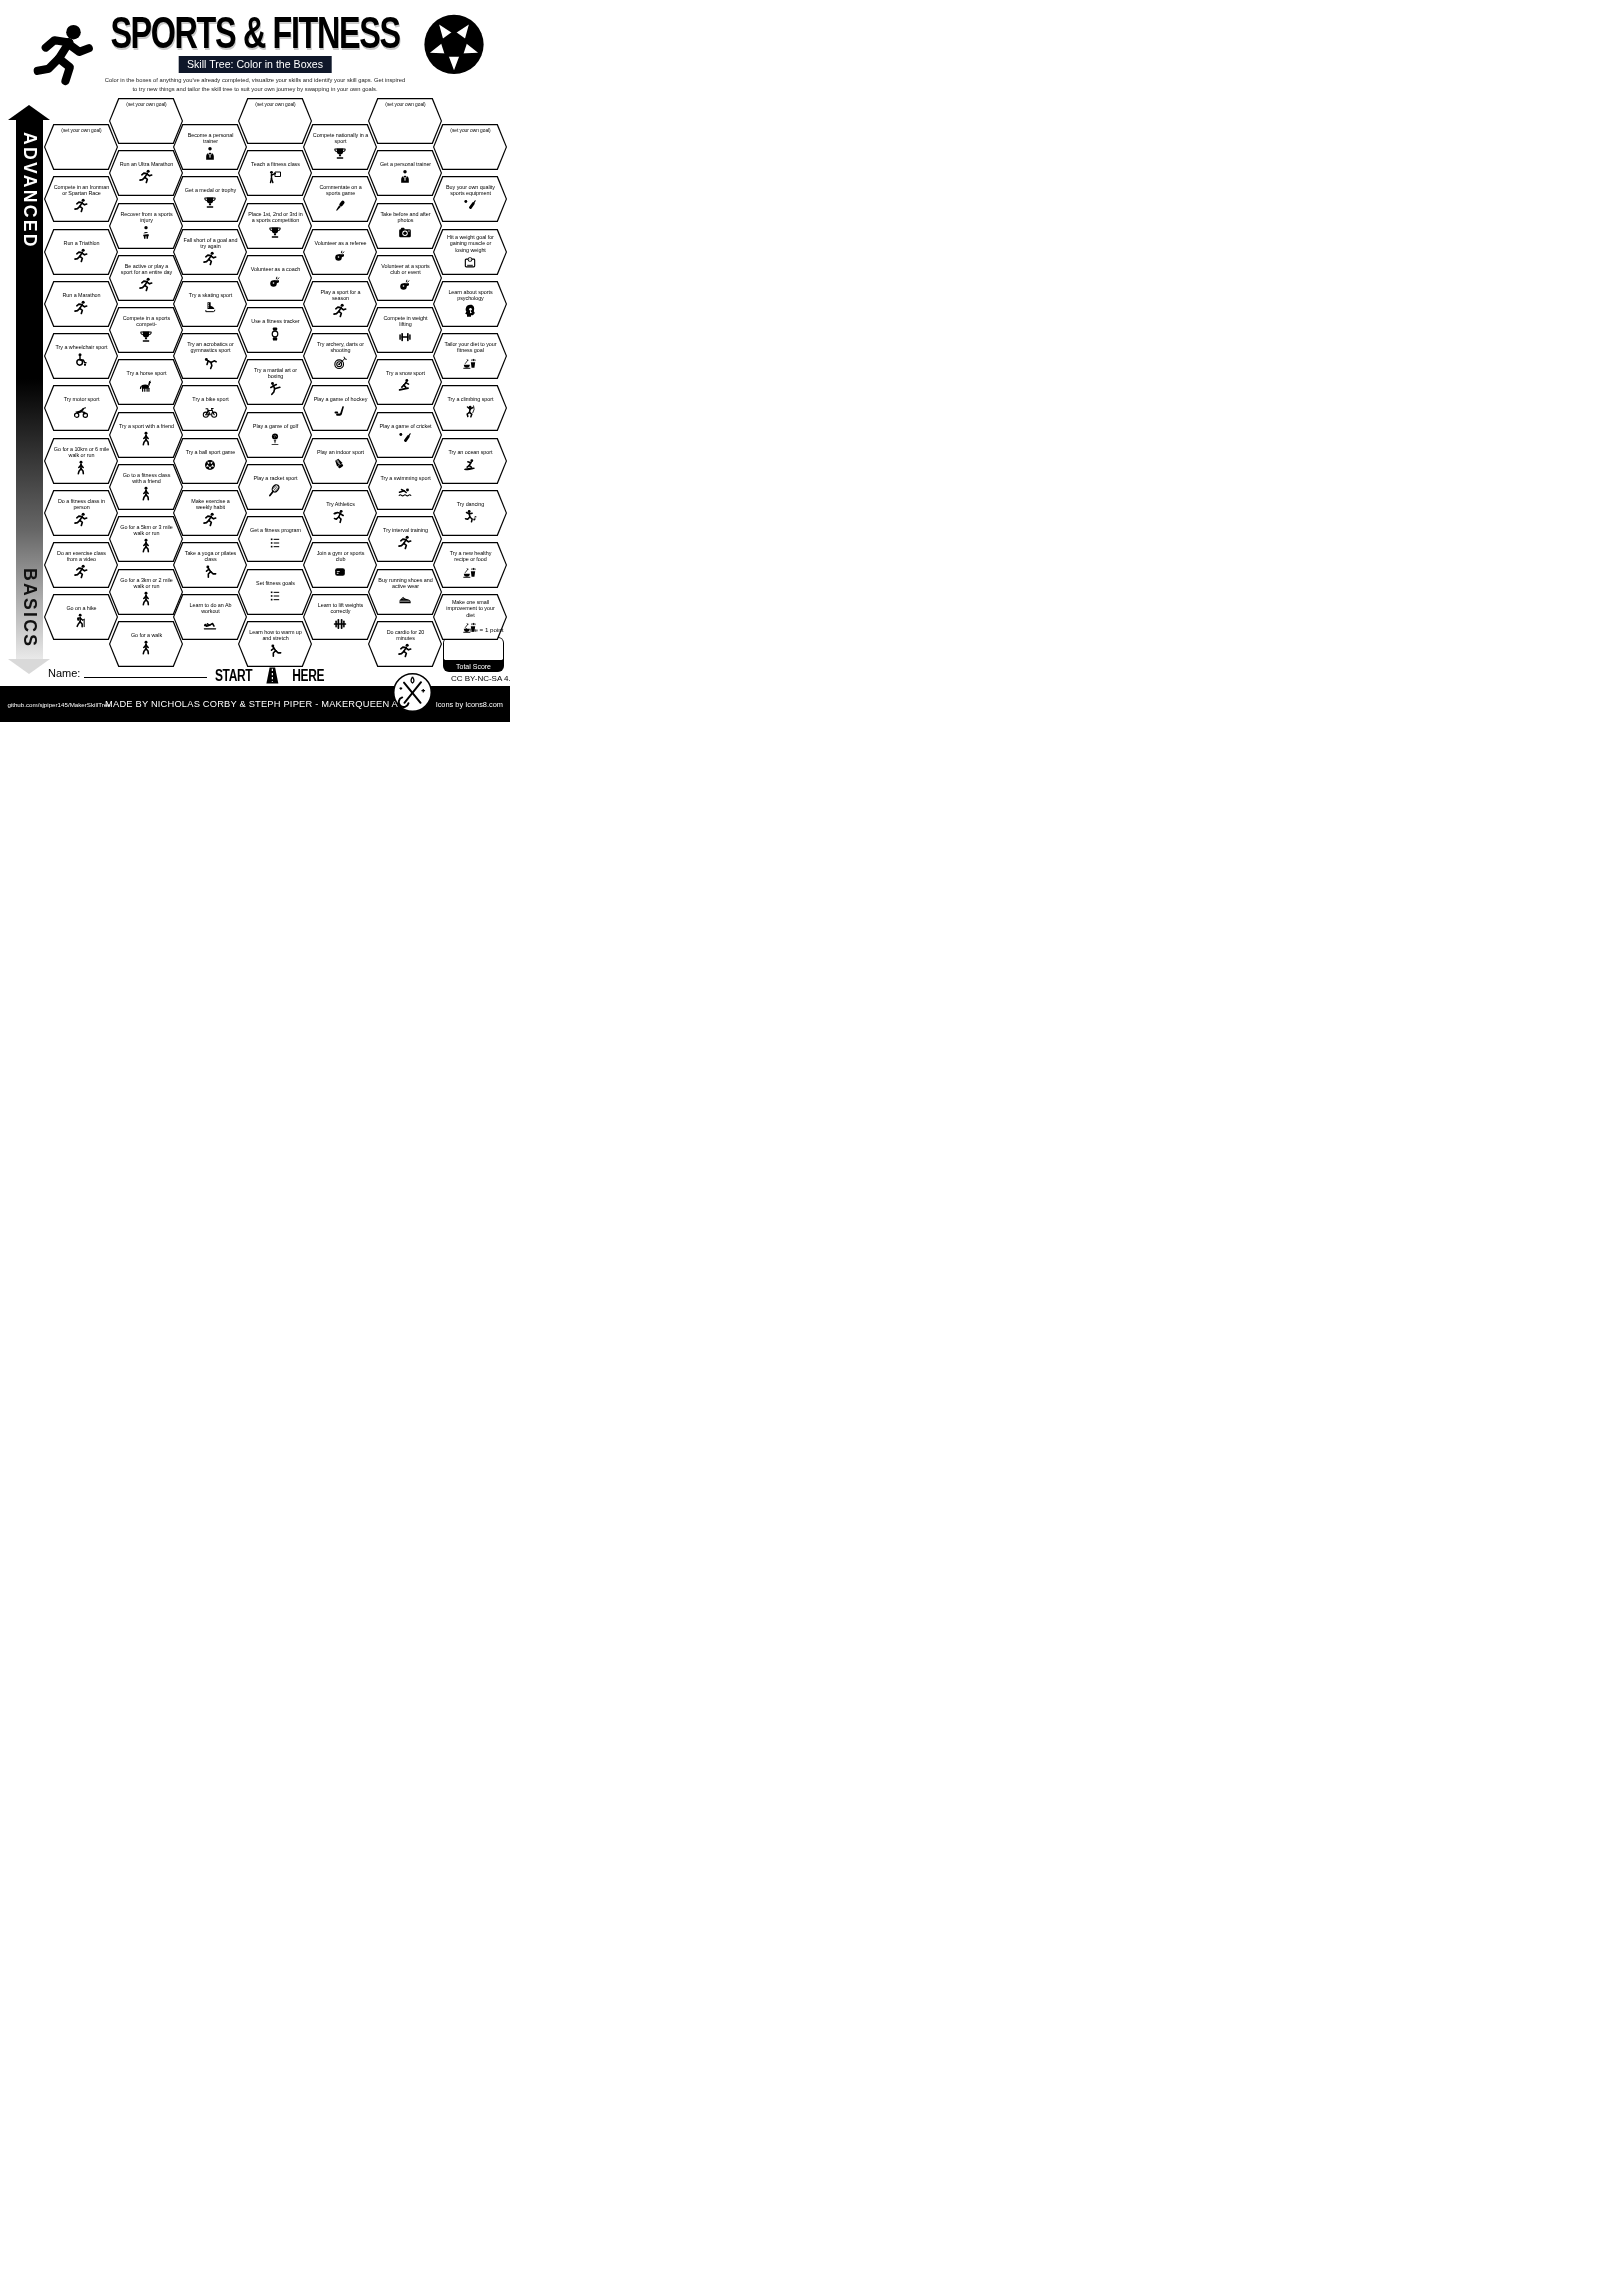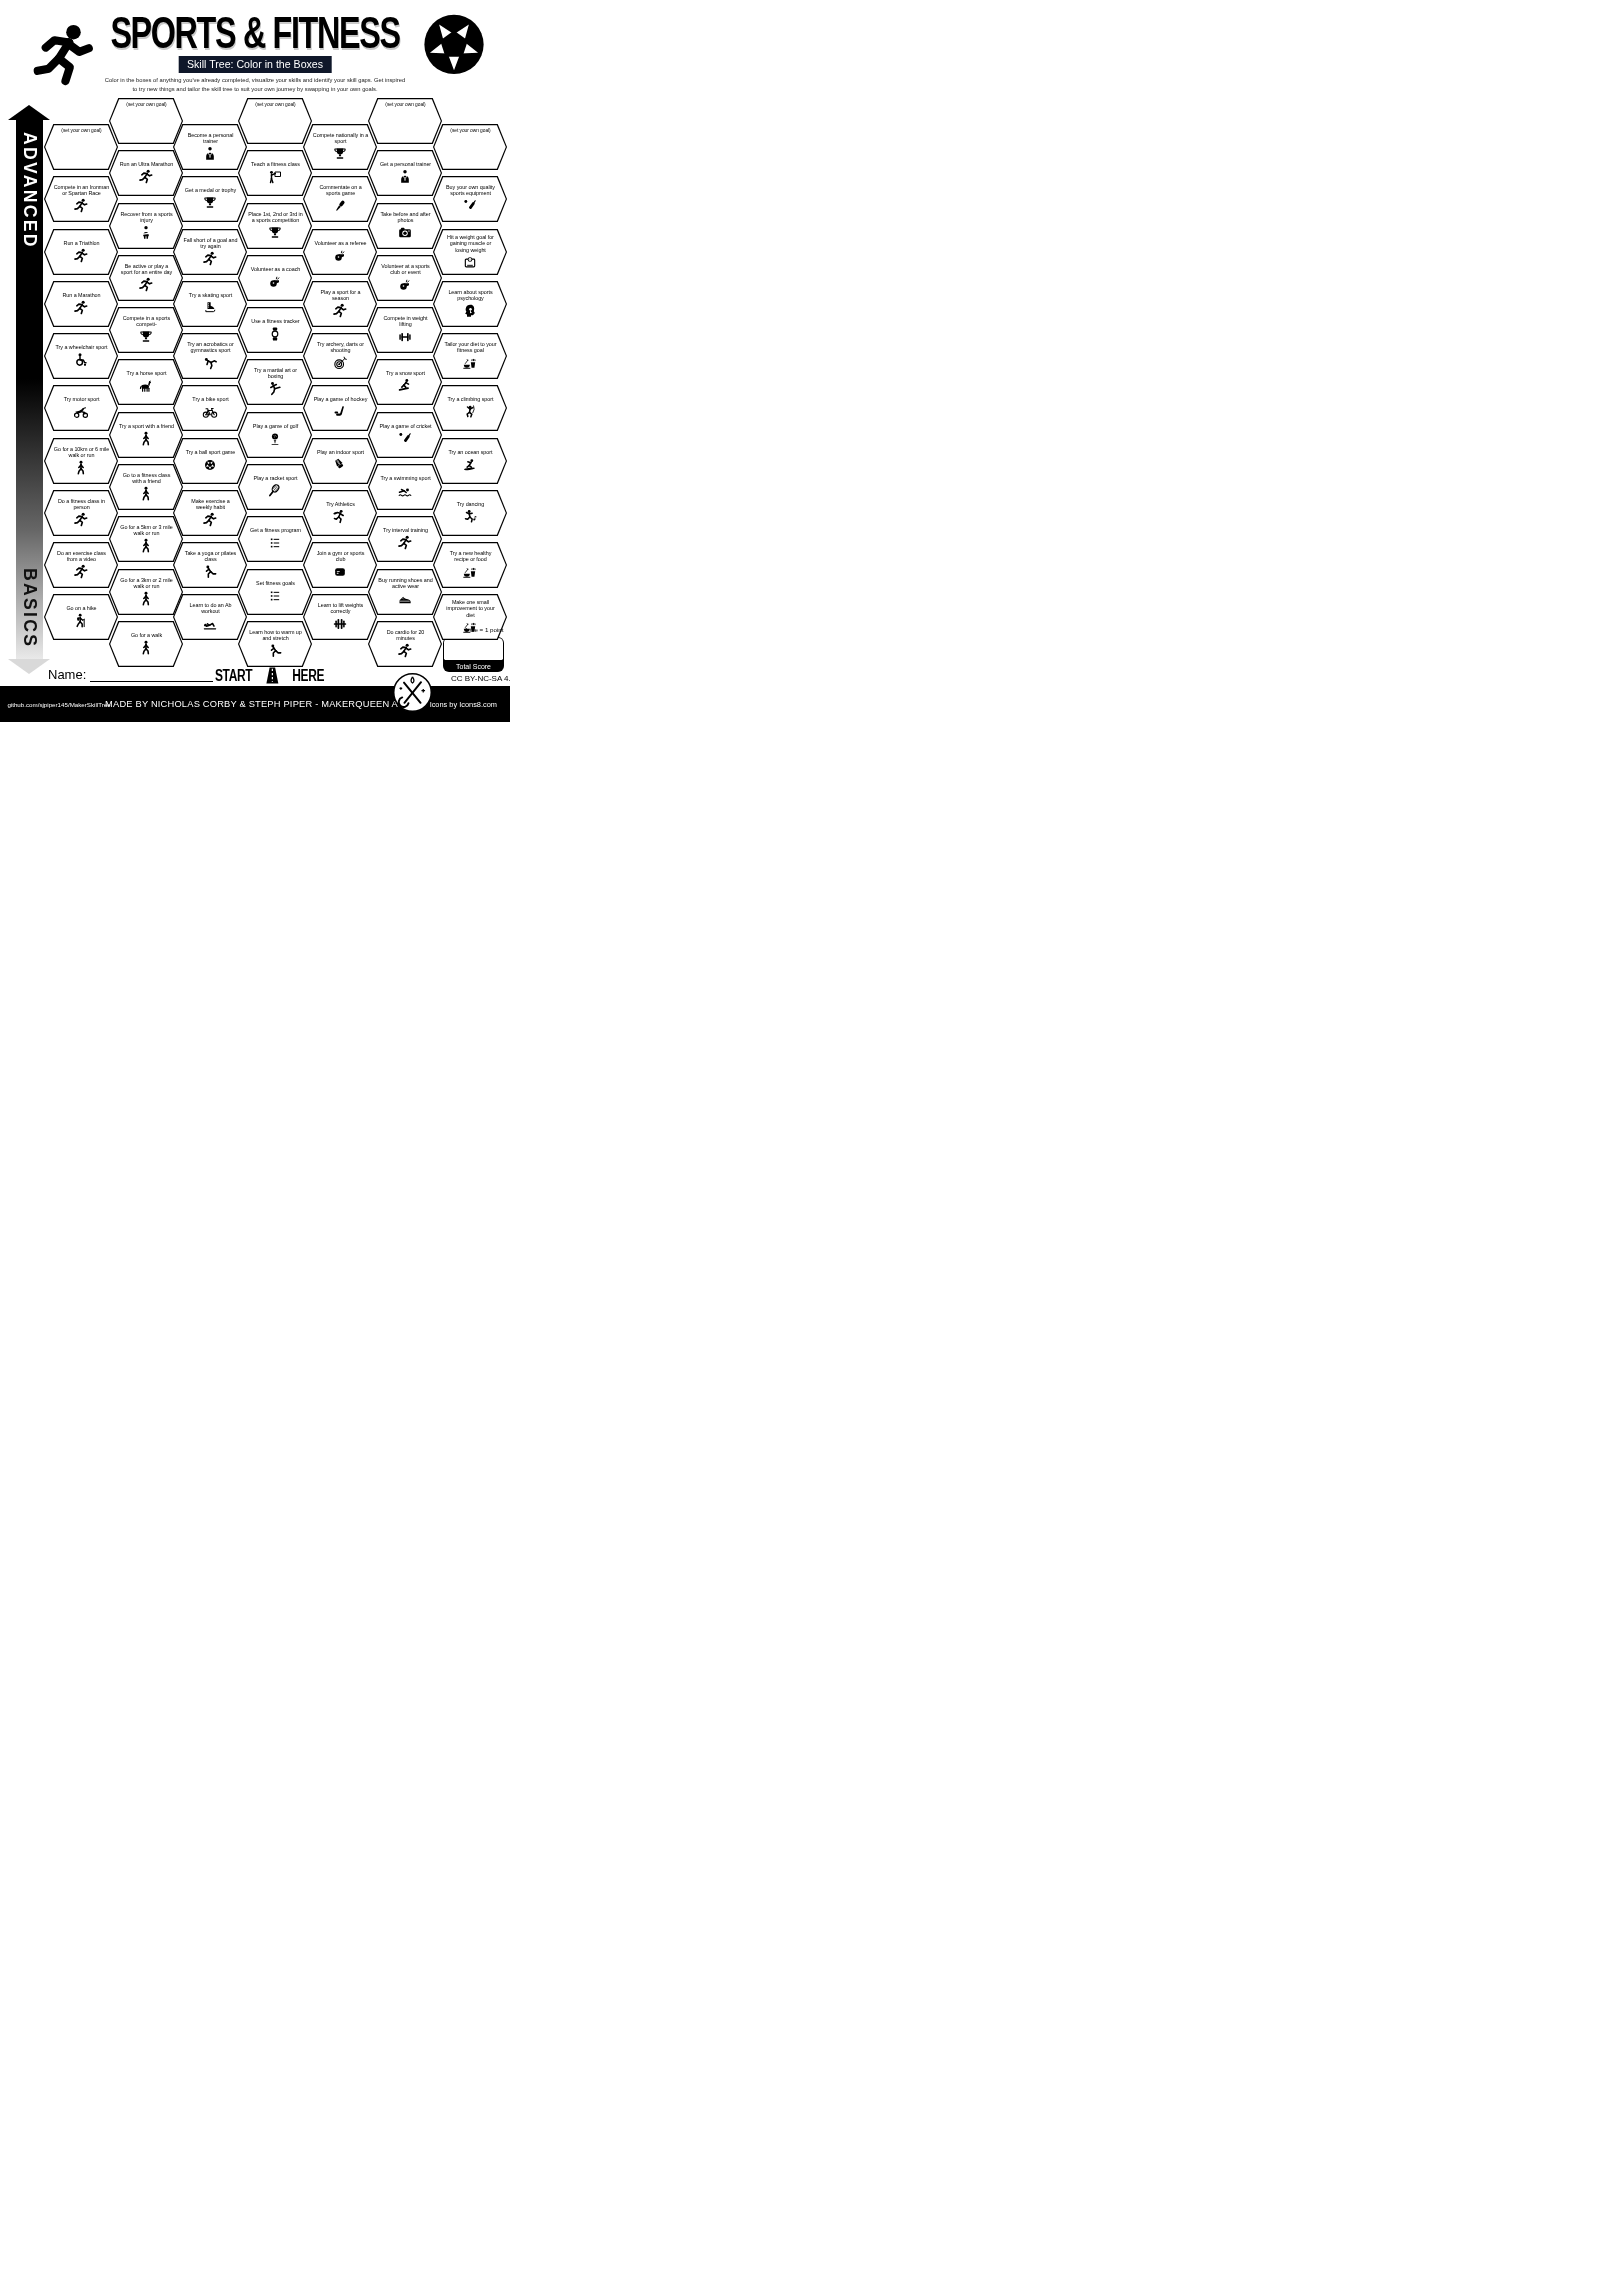--- a/index.html
+++ b/index.html
@@ -40,37 +40,37 @@
   .hex-label{width:59px;font-size:5.7px;line-height:1.13;transform:scaleX(.95);letter-spacing:-0.05px}
   .hex--goal .hex-content{justify-content:flex-start;padding-top:3.7px}
   .hex--goal .hex-label{font-size:5.1px}
   .hex-icon{display:block}
   .hex-icon svg{width:16px;height:16px;display:block}
   
   #start-here{position:absolute;left:269px;top:666px;transform:translateX(-50%);z-index:3;
        display:flex;align-items:center;gap:4.6px}
   .start-word{font-size:15px;font-weight:bold;transform:scale(.8,1.05);letter-spacing:-0.5px;white-space:nowrap}
   #road-icon svg{width:22px;height:19.4px;display:block}
-  #name-row{position:absolute;left:48px;top:667px;z-index:3;display:flex;align-items:flex-end;gap:3.7px;font-size:13px}
+  #name-row{position:absolute;left:48px;top:667px;z-index:3;display:flex;align-items:flex-start;gap:3.7px;font-size:11px}
   #name-line{display:inline-block;width:123px;height:10.2px;border-bottom:1px solid #000}
   #tile-note{position:absolute;right:6.5px;top:626px;font-size:6.2px;z-index:3}
   #score-box{position:absolute;left:443px;top:637px;width:61px;height:35px;background:#000;
        border-radius:6px;overflow:hidden;z-index:1}
   #score-field{position:absolute;left:1.4px;right:1.4px;top:1.4px;bottom:12.5px;background:#fff;
        border-radius:4.6px 4.6px 1.4px 1.4px}
   #score-label{position:absolute;bottom:1.9px;left:0;width:100%;text-align:center;color:#fff;font-size:7px}
   #license{position:absolute;left:451px;top:674px;font-size:8px;white-space:nowrap;z-index:6}
   #maker-logo{position:absolute;left:391px;top:671px;width:43px;height:43px;z-index:6}
   #maker-logo svg{width:43px;height:43px}
   
   #footer{position:absolute;left:0;right:0;bottom:0;height:36px;background:#000;color:#fff;z-index:4}
   #footer-left{position:absolute;left:7.4px;top:50%;transform:translateY(-50%);font-size:6.2px}
   #footer-center{position:absolute;left:50%;top:50%;transform:translate(-50%,-50%);font-size:9.3px;
        letter-spacing:0.2px;white-space:nowrap}
-  #footer-right{position:absolute;right:13px;top:50%;transform:translateY(-50%);font-size:7.4px}
+  #footer-right{position:absolute;right:7px;top:50%;transform:translateY(-50%);font-size:7.4px}
 </style>
 </head>
 <body>
 
 <div id="page">
 
   <span id="logo-runner">
     <svg viewBox="0 0 48 48">
         <circle cx="30.5" cy="7" r="5"></circle>
         <g fill="none" stroke="#000" stroke-width="5.6" stroke-linecap="round" stroke-linejoin="round">

